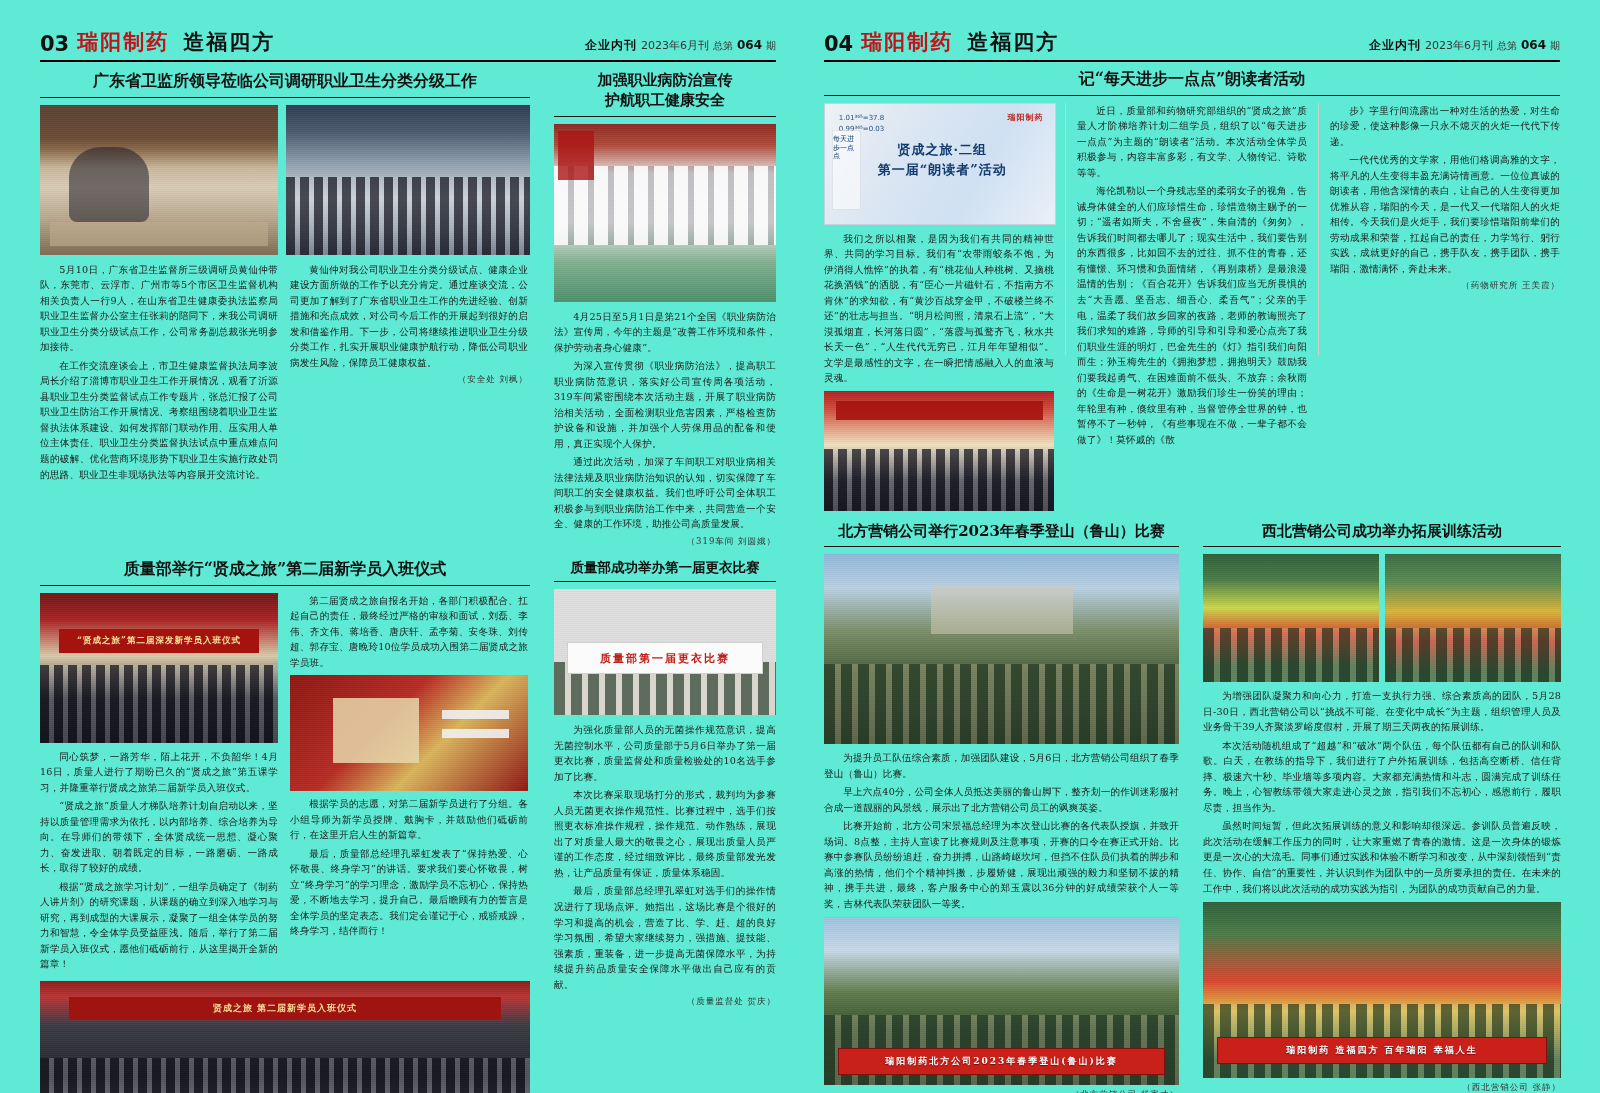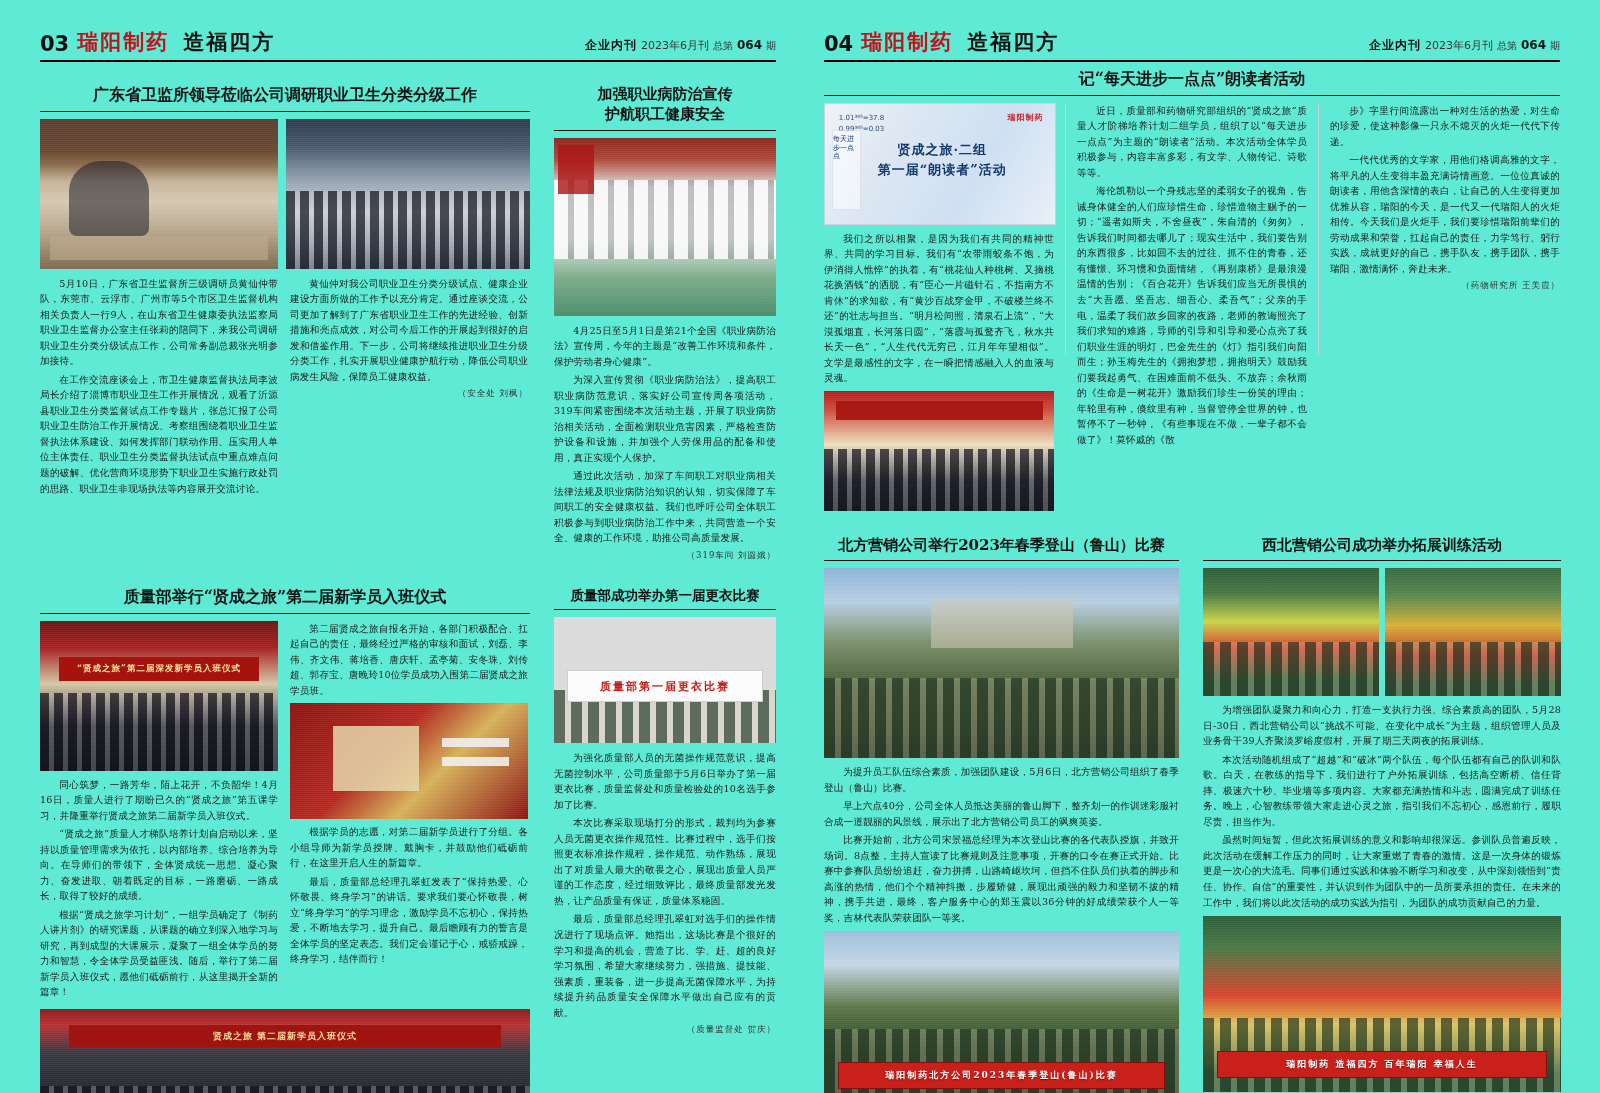--- a/index.html
+++ b/index.html
@@ -20,21 +20,21 @@
   .m-title{font-family:"DejaVu Serif","Liberation Serif",serif;font-size:21px;font-weight:bold;color:#c1131a;letter-spacing:2px;}
   .m-title2{font-family:"DejaVu Serif","Liberation Serif",serif;font-size:21px;font-weight:bold;color:#111;letter-spacing:2px;margin-left:14px;}
   .m-right{margin-left:auto;display:flex;align-items:baseline;gap:4px;padding-bottom:2px;}
   .m-right .mr-brand{font-size:12px;font-weight:bold;color:#111;letter-spacing:1px;}
   .m-right .mr-date{font-size:11px;color:#333;}
   .m-right .mr-no{font-size:12px;font-weight:bold;color:#111;}
   .m-right .mr-qi{font-size:10px;color:#333;}
 
   
   .cols{display:flex;gap:10px;margin-top:8px;}
-  .col{position:relative;margin-top:14px;}
+  .col{position:relative;}
   .rule-v{width:1px;background:#cfcfcf;}
   .headline{
     font-family:"DejaVu Serif","Liberation Serif",serif;
     font-weight:bold;color:#111;text-align:center;
     border-bottom:1.5px solid #111;padding-bottom:5px;margin-bottom:7px;
     line-height:1.35;
   }
   .h-lg{font-size:16px;}
   .h-md{font-size:15px;}
   .h-sm{font-size:13.5px;}

